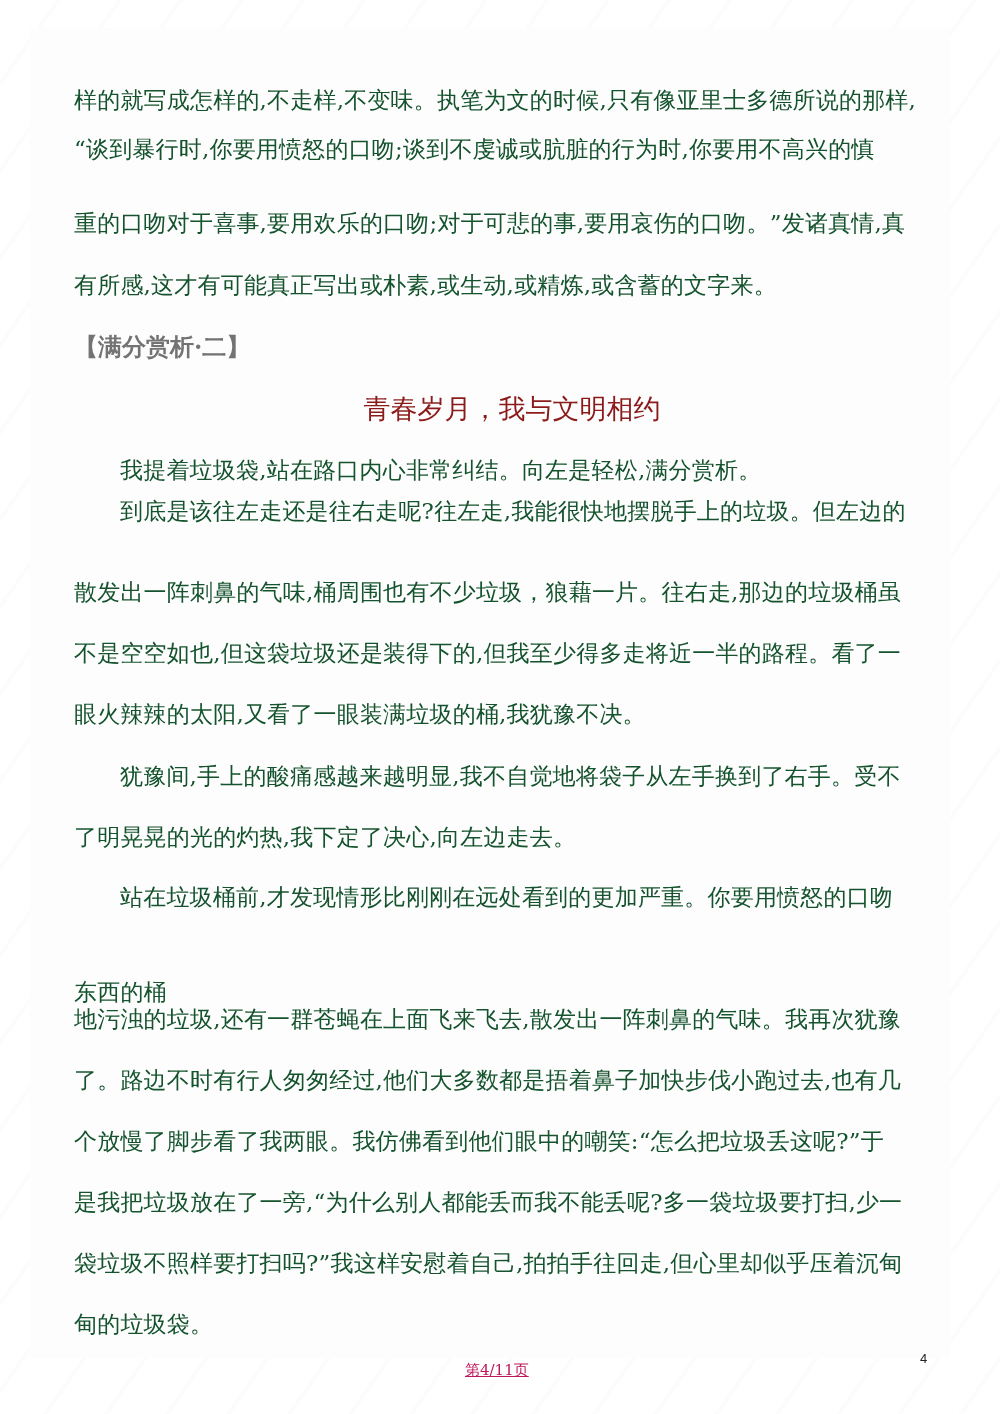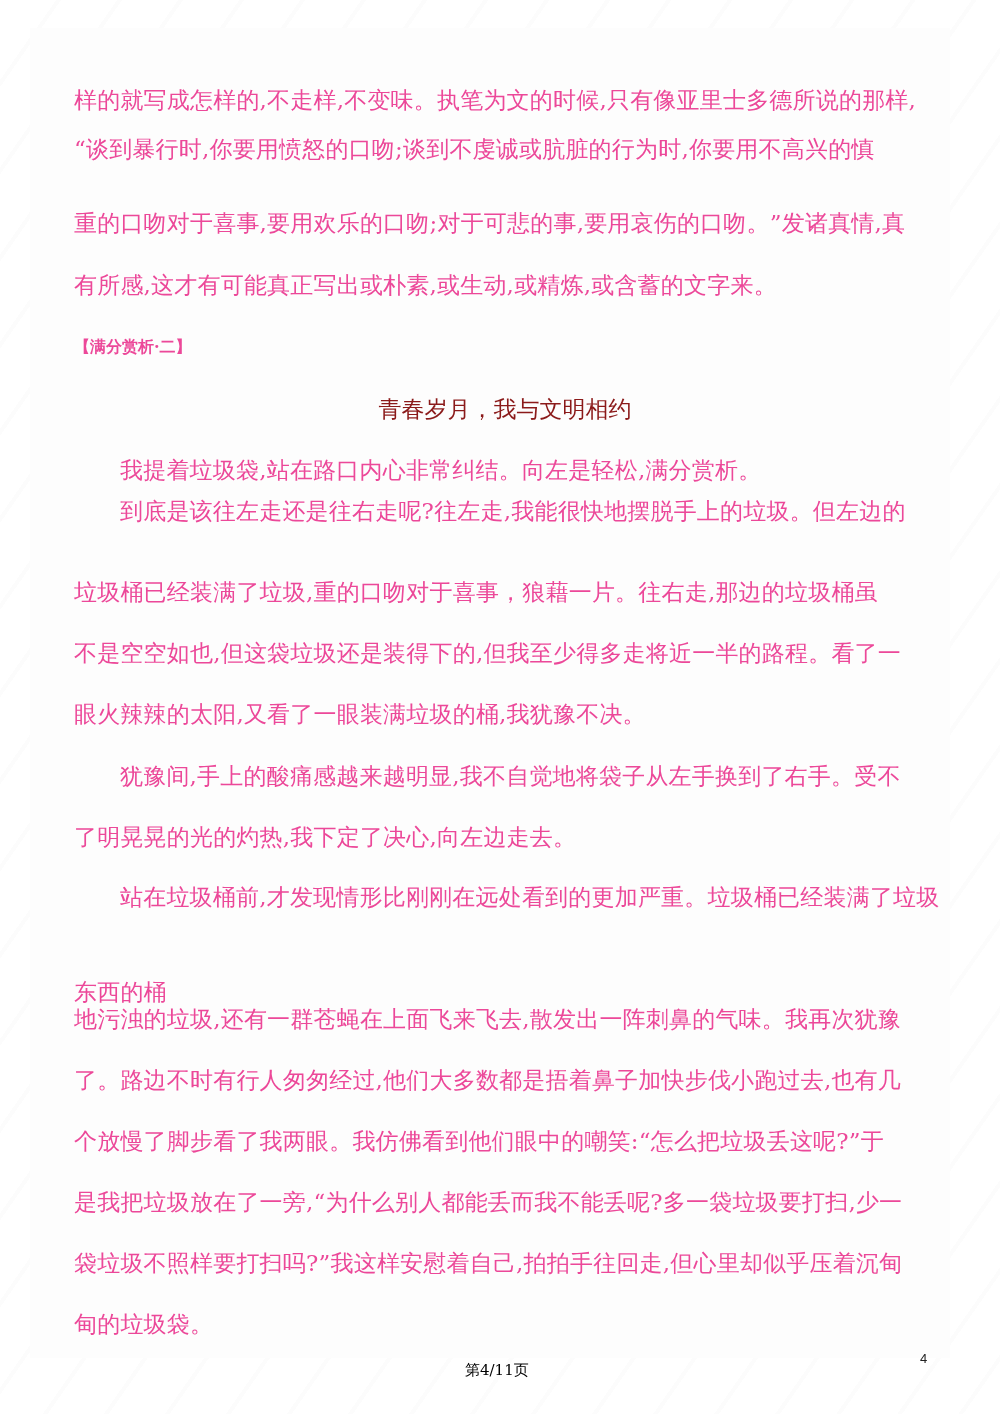--- a/index.html
+++ b/index.html
@@ -34,49 +34,50 @@
       top: 0;
       width: 860px;
     }
     .line {
       position: absolute;
       left: 0;
       white-space: nowrap;
       font-size: 23px;
       line-height: 30px;
       letter-spacing: 0.2px;
-      color: #ec4899;
+      color: #14532d;
     }
     .indent { left: 46px; }
     .section-tag {
       position: absolute;
       left: 0;
-      font-size: 16px;
+      font-size: 24px;
       line-height: 30px;
       font-weight: bold;
-      color: #ec4899;
+      color: #737373;
       white-space: nowrap;
     }
     .essay-title {
       position: absolute;
-      left: 1px;
+      left: 8px;
       width: 860px;
       text-align: center;
-      font-size: 23px;
+      font-size: 27px;
       line-height: 30px;
       color: #8b1a1a;
       white-space: nowrap;
     }
     .footer-page {
       position: absolute;
       left: 465px;
       top: 1361px;
       font-size: 15px;
-      color: #000000;
+      color: #be185d;
       white-space: nowrap;
+      text-decoration: underline;
     }
     .footer-num {
       position: absolute;
       left: 920px;
       top: 1351px;
       font-family: "Liberation Sans", sans-serif;
       font-size: 13px;
       color: #222;
     }
   </style>
@@ -92,26 +93,26 @@
   <div class="line" style="top:134px">“谈到暴行时,你要用愤怒的口吻;谈到不虔诚或肮脏的行为时,你要用不高兴的慎</div>
   <div class="line" style="top:208px">重的口吻对于喜事,要用欢乐的口吻;对于可悲的事,要用哀伤的口吻。”发诸真情,真</div>
   <div class="line" style="top:270px">有所感,这才有可能真正写出或朴素,或生动,或精炼,或含蓄的文字来。</div>
 
   <div class="section-tag" style="top:332px">【满分赏析·二】</div>
 
   <div class="essay-title" style="top:394px">青春岁月，我与文明相约</div>
 
   <div class="line indent" style="top:455px">我提着垃圾袋,站在路口内心非常纠结。向左是轻松,满分赏析。</div>
   <div class="line indent" style="top:496px">到底是该往左走还是往右走呢?往左走,我能很快地摆脱手上的垃圾。但左边的</div>
-  <div class="line" style="top:577px">垃圾桶已经装满了垃圾,重的口吻对于喜事，狼藉一片。往右走,那边的垃圾桶虽</div>
+  <div class="line" style="top:577px">散发出一阵刺鼻的气味,桶周围也有不少垃圾，狼藉一片。往右走,那边的垃圾桶虽</div>
   <div class="line" style="top:638px">不是空空如也,但这袋垃圾还是装得下的,但我至少得多走将近一半的路程。看了一</div>
   <div class="line" style="top:699px">眼火辣辣的太阳,又看了一眼装满垃圾的桶,我犹豫不决。</div>
   <div class="line indent" style="top:761px">犹豫间,手上的酸痛感越来越明显,我不自觉地将袋子从左手换到了右手。受不</div>
   <div class="line" style="top:822px">了明晃晃的光的灼热,我下定了决心,向左边走去。</div>
-  <div class="line indent" style="top:882px">站在垃圾桶前,才发现情形比刚刚在远处看到的更加严重。垃圾桶已经装满了垃圾</div>
+  <div class="line indent" style="top:882px">站在垃圾桶前,才发现情形比刚刚在远处看到的更加严重。你要用愤怒的口吻</div>
   <div class="line" style="top:977px">东西的桶</div>
   <div class="line" style="top:1004px">地污浊的垃圾,还有一群苍蝇在上面飞来飞去,散发出一阵刺鼻的气味。我再次犹豫</div>
   <div class="line" style="top:1065px">了。路边不时有行人匆匆经过,他们大多数都是捂着鼻子加快步伐小跑过去,也有几</div>
   <div class="line" style="top:1126px">个放慢了脚步看了我两眼。我仿佛看到他们眼中的嘲笑:“怎么把垃圾丢这呢?”于</div>
   <div class="line" style="top:1187px">是我把垃圾放在了一旁,“为什么别人都能丢而我不能丢呢?多一袋垃圾要打扫,少一</div>
   <div class="line" style="top:1248px">袋垃圾不照样要打扫吗?”我这样安慰着自己,拍拍手往回走,但心里却似乎压着沉甸</div>
   <div class="line" style="top:1309px">甸的垃圾袋。</div>
 </div>
 
 <div class="footer-num">4</div>

